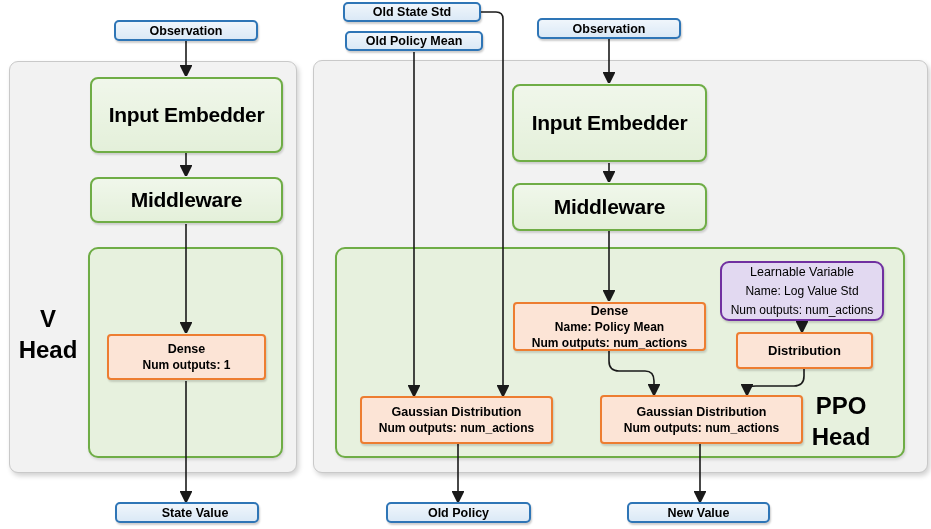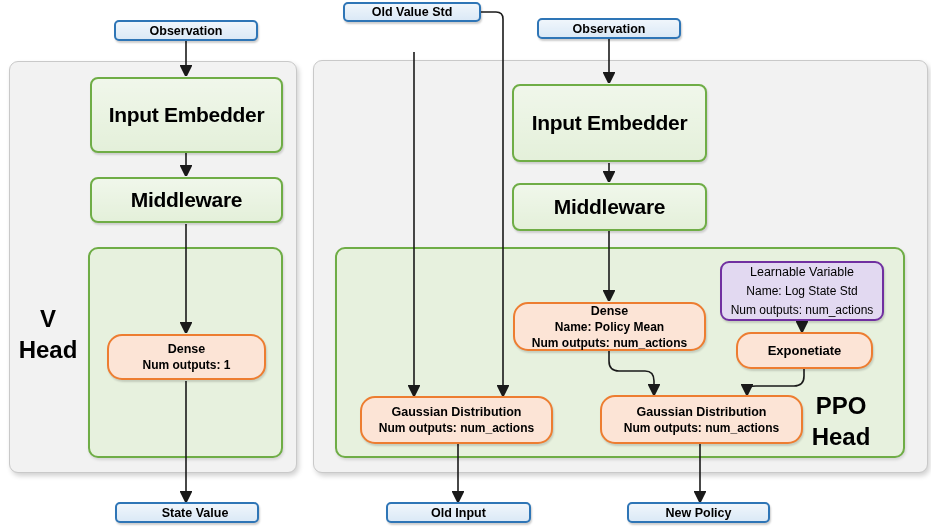--- a/index.html
+++ b/index.html
@@ -36,21 +36,21 @@
   }
   .comp {
     background-color:var(--green-fill);
     background-image:linear-gradient(rgba(255,255,255,0.45), rgba(255,255,255,0));
     border:2.5px solid var(--green-border); border-radius:8px;
     font-weight:bold; font-size:21px; letter-spacing:-0.3px;
     box-shadow:1px 2px 2px rgba(0,0,0,0.15);
   }
   .op {
     background-color:var(--orange-fill);
-    border:2.5px solid var(--orange-border); border-radius:15px;
+    border:2.5px solid var(--orange-border); border-radius:4px;
     box-shadow:1px 2px 2px rgba(0,0,0,0.15);
   }
   .op .title { font-weight:bold; font-size:12.5px; line-height:16px; }
   .op .line  { font-weight:bold; font-size:12px; line-height:16px; }
   .op.single .title { font-size:13px; }
   .lv {
     background-color:var(--purple-fill);
     border:2.8px solid var(--purple-border); border-radius:9px;
     box-shadow:1px 2px 2px rgba(0,0,0,0.15);
   }
@@ -114,52 +114,55 @@
   </div>
   <div class="node op" style="left:107px;top:334px;width:159px;height:46px;">
     <div class="title">Dense</div>
     <div class="line">Num outputs: 1</div>
   </div>
   <div class="node io" style="left:115px;top:502px;width:144px;height:21px;padding-left:16px;">
     <span>State Value</span>
   </div>
 
   <div class="node io" style="left:343px;top:2px;width:138px;height:20px;">
-    <span>Old Value Std</span>
+    <span>Old State Std</span>
+  </div>
+  <div class="node io" style="left:345px;top:31px;width:138px;height:20px;">
+    <span>Old Policy Mean</span>
   </div>
   <div class="node io" style="left:537px;top:18px;width:144px;height:21px;">
     <span>Observation</span>
   </div>
   <div class="node comp" style="left:512px;top:84px;width:195px;height:78px;">
     <span>Input Embedder</span>
   </div>
   <div class="node comp" style="left:512px;top:183px;width:195px;height:48px;">
     <span>Middleware</span>
   </div>
   <div class="node op" style="left:513px;top:302px;width:193px;height:49px;">
     <div class="title">Dense</div>
     <div class="line">Name: Policy Mean</div>
     <div class="line">Num outputs: num_actions</div>
   </div>
   <div class="node lv" style="left:720px;top:261px;width:164px;height:60px;">
     <div class="title">Learnable Variable</div>
-    <div class="line">Name: Log State Std</div>
+    <div class="line">Name: Log Value Std</div>
     <div class="line">Num outputs: num_actions</div>
   </div>
   <div class="node op single" style="left:736px;top:332px;width:137px;height:37px;">
-    <div class="title">Exponetiate</div>
+    <div class="title">Distribution</div>
   </div>
   <div class="node op" style="left:360px;top:396px;width:193px;height:48px;">
     <div class="title">Gaussian Distribution</div>
     <div class="line">Num outputs: num_actions</div>
   </div>
   <div class="node op" style="left:600px;top:395px;width:203px;height:49px;">
     <div class="title">Gaussian Distribution</div>
     <div class="line">Num outputs: num_actions</div>
   </div>
   <div class="node io" style="left:386px;top:502px;width:145px;height:21px;">
-    <span>Old Input</span>
+    <span>Old Policy</span>
   </div>
   <div class="node io" style="left:627px;top:502px;width:143px;height:21px;">
-    <span>New Policy</span>
+    <span>New Value</span>
   </div>
 
 </div>
 
 </body></html>

